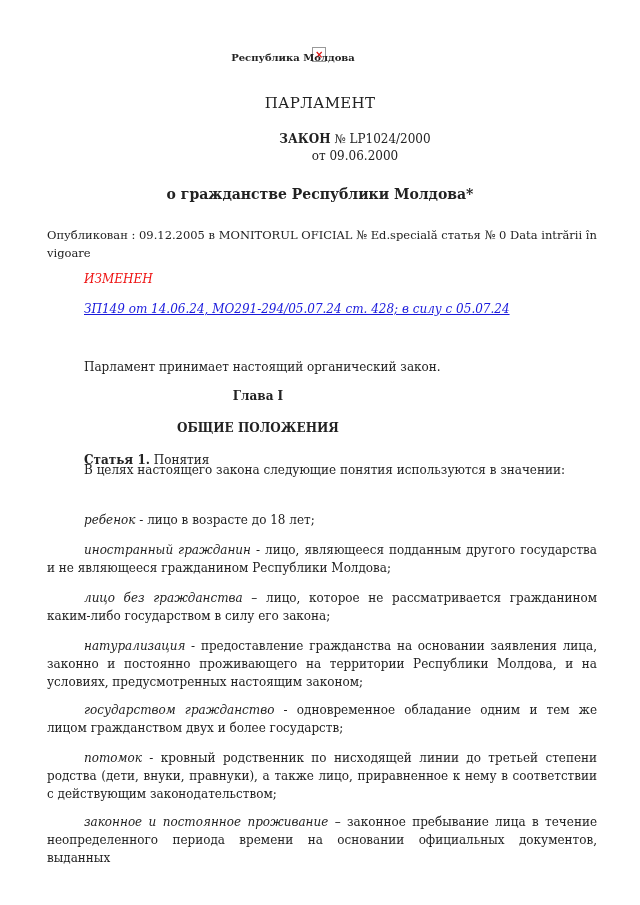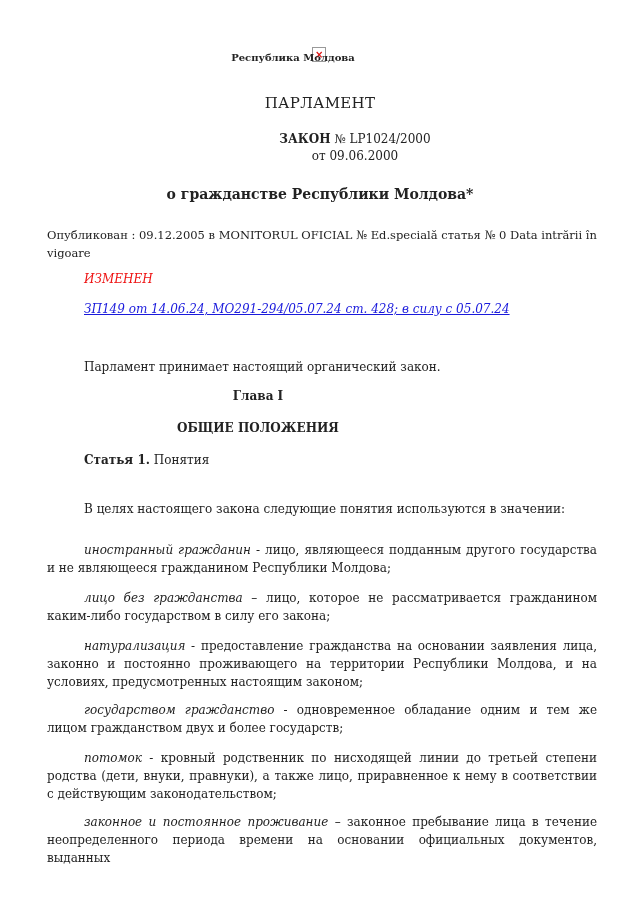--- a/index.html
+++ b/index.html
@@ -48,24 +48,27 @@
     <span class="ind"></span><span>Парламент принимает настоящий органический закон.</span>
   </div>
 
   <div class="chapter" style="top:389px;">Глава I</div>
   <div class="chapter" style="top:421px;">ОБЩИЕ ПОЛОЖЕНИЯ</div>
 
   <div class="p" style="top:451px;">
     <span class="ind"></span><b>Статья 1.</b><span> Понятия</span>
   </div>
 
-  <div class="p" style="top:500px;">
+  <div class="p" style="top:461px;">
     <span class="ind"></span><span>В целях настоящего закона следующие понятия используются в значении:</span>
   </div>
 
+  <div class="p" style="top:511px;">
+    <span class="ind"></span><i>ребенок</i><span> - лицо в возрасте до 18 лет;</span>
+  </div>
 
   <div class="p" style="top:541px;">
     <span class="ind"></span><i>иностранный гражданин</i><span> - лицо, являющееся подданным другого государства и не являющееся гражданином Республики Молдова;</span>
   </div>
 
   <div class="p" style="top:589px;">
     <span class="ind"></span><i>лицо без гражданства</i><span> – лицо, которое не рассматривается гражданином каким-либо государством в силу его закона;</span>
   </div>
 
   <div class="p" style="top:637px;">

